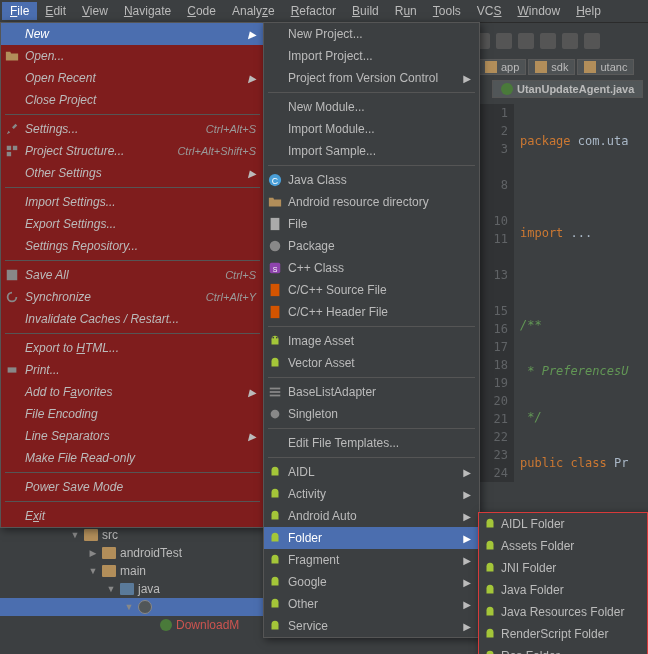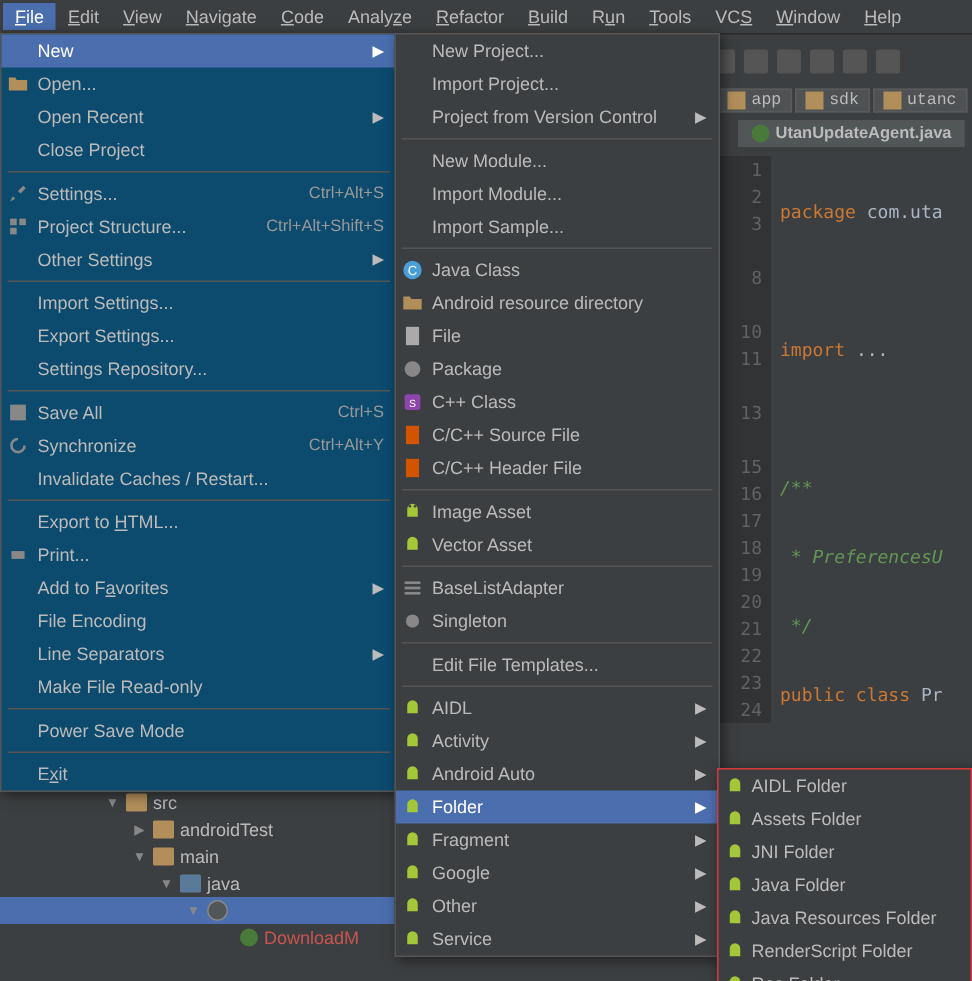--- a/index.html
+++ b/index.html
@@ -45,24 +45,25 @@
   .tb-icon {
     width: 16px; height: 16px;
     background: #555;
     border-radius: 2px;
   }
   .file-menu {
     position: absolute;
     top: 22px;
     left: 0;
     width: 263px;
-    background: #0c4a6e;
+    background: #7f1d1d;
     border: 1px solid #555;
     box-shadow: 2px 2px 8px rgba(0,0,0,.5);
     z-index: 10;
+    font-style: italic;
   }
   .menu-item {
     display: flex;
     align-items: center;
     height: 22px;
     padding: 0 8px 0 24px;
     position: relative;
   }
   .menu-item.sel {
     background: #4b6eaf;
@@ -119,21 +120,20 @@
     align-items: center;
   }
   .crumb {
     background: #4e5254;
     border: 1px solid #5a5a5a;
     padding: 1px 6px;
     display: flex;
     align-items: center;
     gap: 4px;
     font-size: 11px;
-    font-family: Liberation Mono, monospace;
   }
   .ci { width: 12px; height: 12px; }
   .editor-tab {
     position: absolute;
     top: 80px;
     left: 492px;
     background: #515658;
     border: 1px solid #555;
     padding: 2px 8px;
     display: flex;

